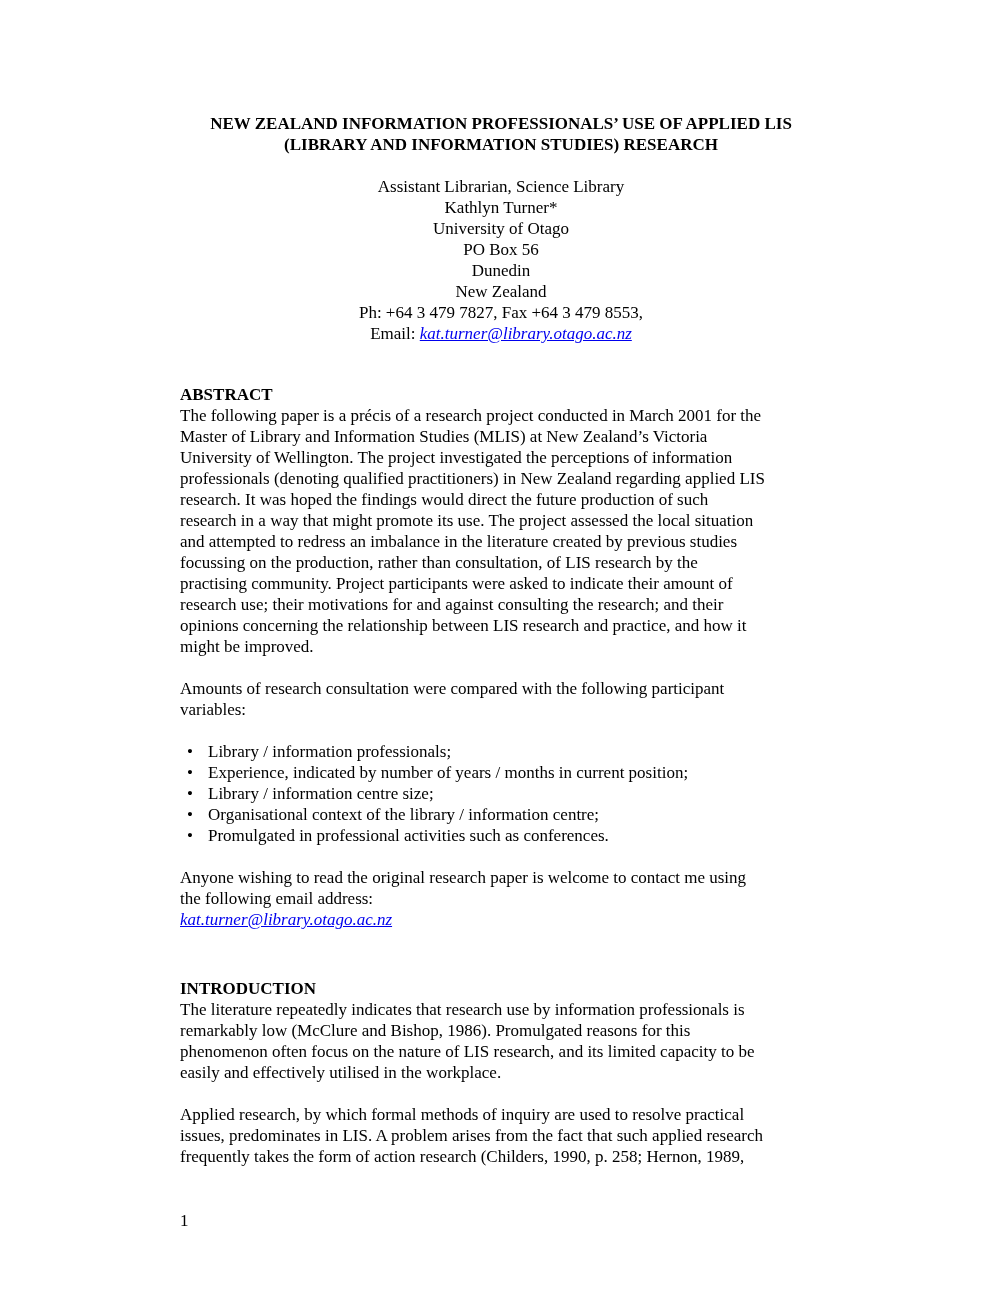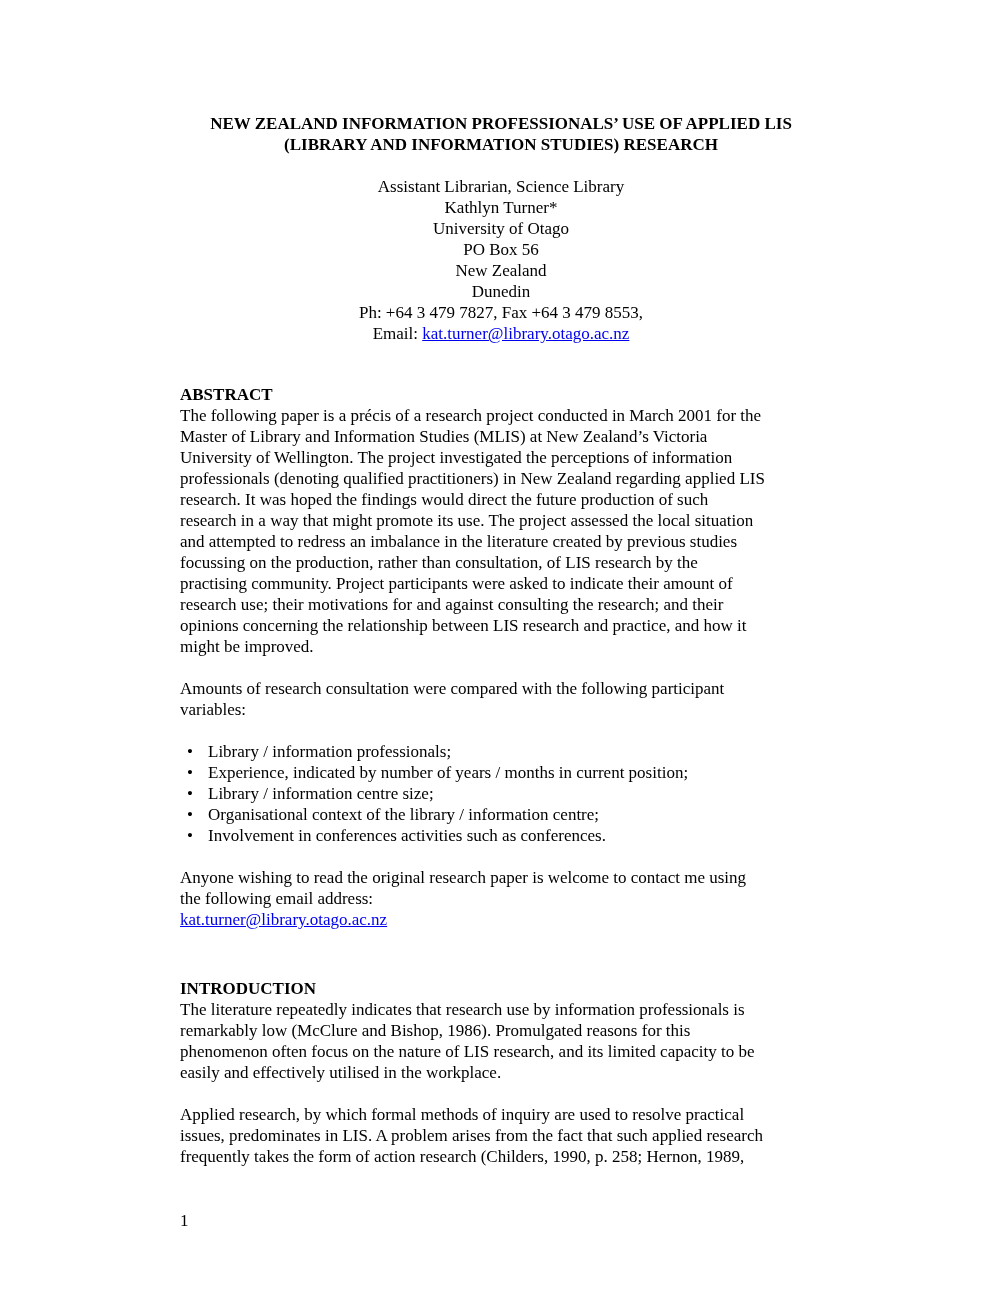--- a/index.html
+++ b/index.html
@@ -53,20 +53,21 @@
     content: "\2022";
     position: absolute;
     left: 7px;
     top: 0;
   }
   .intro-heading { margin-top: 48px; }
   a.doc-link {
     color: #0000EE;
     text-decoration: underline;
     cursor: pointer;
+    font-style: italic;
   }
   .page-number {
     position: absolute;
     left: 180px;
     top: 1210px;
   }
 </style>
 </head>
 <body>
 
@@ -75,22 +76,22 @@
   <h1 class="title">
     <div>NEW ZEALAND INFORMATION PROFESSIONALS’ USE OF APPLIED LIS</div>
     <div>(LIBRARY AND INFORMATION STUDIES) RESEARCH</div>
   </h1>
 
   <div class="author-block">
     <div>Assistant Librarian, Science Library</div>
     <div>Kathlyn Turner*</div>
     <div>University of Otago</div>
     <div>PO Box 56</div>
+    <div>Dunedin</div>
     <div>New Zealand</div>
-    <div>Dunedin</div>
     <div>Ph: +64 3 479 7827, Fax +64 3 479 8553,</div>
     <div>
       <span>Email: </span><a class="doc-link" href="#">kat.turner@library.otago.ac.nz</a>
     </div>
   </div>
 
   <div>
     <div class="heading abstract-heading">ABSTRACT</div>
     <div class="lines">The following paper is a précis of a research project conducted in March 2001 for the
 Master of Library and Information Studies (MLIS) at New Zealand’s Victoria
@@ -104,21 +105,21 @@
 research use; their motivations for and against consulting the research; and their
 opinions concerning the relationship between LIS research and practice, and how it
 might be improved.</div>
     <div class="lines para-gap">Amounts of research consultation were compared with the following participant
 variables:</div>
     <ul class="bullets">
       <li>Library / information professionals;</li>
       <li>Experience, indicated by number of years / months in current position;</li>
       <li>Library / information centre size;</li>
       <li>Organisational context of the library / information centre;</li>
-      <li>Involvement in conferences activities such as conferences.</li>
+      <li>Promulgated in professional activities such as conferences.</li>
     </ul>
     <div class="lines para-gap">Anyone wishing to read the original research paper is welcome to contact me using
 the following email address:</div>
     <div>
       <a class="doc-link" href="#">kat.turner@library.otago.ac.nz</a>
     </div>
   </div>
 
   <div>
     <div class="heading intro-heading">INTRODUCTION</div>

